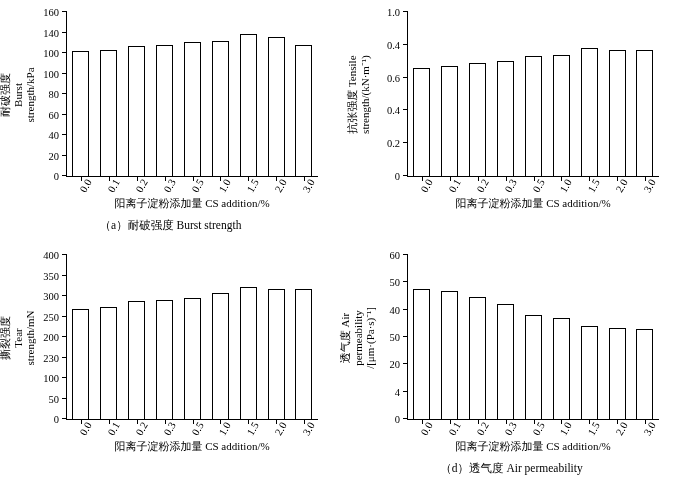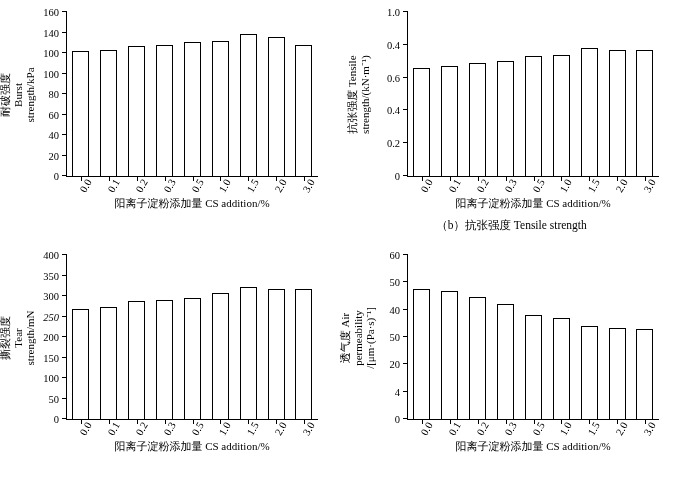--- a/index.html
+++ b/index.html
@@ -189,20 +189,21 @@
           <div class="xlabel-txt" style="left: 61.1111%;">1.0</div>
           <div class="xtick" style="left: 72.2222%;"></div>
           <div class="xlabel-txt" style="left: 72.2222%;">1.5</div>
           <div class="xtick" style="left: 83.3333%;"></div>
           <div class="xlabel-txt" style="left: 83.3333%;">2.0</div>
           <div class="xtick" style="left: 94.4444%;"></div>
           <div class="xlabel-txt" style="left: 94.4444%;">3.0</div>
         </div>
       <div class="axis-title-x">阳离子淀粉添加量 CS addition/%</div>
     </div>
+    <div class="caption">（a）耐破强度 Burst strength</div>
   </div>
 
   <div class="panel" id="panel-b">
     <div class="plot-wrap">
       <div class="axis-title-y two-line">
         <span>抗张强度 Tensile strength/(kN·m⁻¹)</span>
       </div>
       <div class="axes">
         <div class="bars">
             <div class="bar" style="height: 66%;"></div>
@@ -241,21 +242,20 @@
           <div class="xlabel-txt" style="left: 61.1111%;">1.0</div>
           <div class="xtick" style="left: 72.2222%;"></div>
           <div class="xlabel-txt" style="left: 72.2222%;">1.5</div>
           <div class="xtick" style="left: 83.3333%;"></div>
           <div class="xlabel-txt" style="left: 83.3333%;">2.0</div>
           <div class="xtick" style="left: 94.4444%;"></div>
           <div class="xlabel-txt" style="left: 94.4444%;">3.0</div>
         </div>
       <div class="axis-title-x">阳离子淀粉添加量 CS addition/%</div>
     </div>
-    <div class="caption">（b）抗张强度 Tensile strength</div>
   </div>
 
   <div class="panel" id="panel-c">
     <div class="plot-wrap">
       <div class="axis-title-y two-line">
         <span>撕裂强度 Tear strength/mN</span>
       </div>
       <div class="axes">
         <div class="bars">
             <div class="bar" style="height: 67%;"></div>
@@ -268,25 +268,25 @@
             <div class="bar" style="height: 79%;"></div>
             <div class="bar" style="height: 79%;"></div>
           </div>
       <div class="ytick" style="bottom: 0%;"></div>
           <div class="ylabel-txt" style="bottom: calc(0% + 0px); transform: translateY(50%);">0</div>
           <div class="ytick" style="bottom: 12.5%;"></div>
           <div class="ylabel-txt" style="bottom: calc(12.5% + 0px); transform: translateY(50%);">50</div>
           <div class="ytick" style="bottom: 25%;"></div>
           <div class="ylabel-txt" style="bottom: calc(25% + 0px); transform: translateY(50%);">100</div>
           <div class="ytick" style="bottom: 37.5%;"></div>
-          <div class="ylabel-txt" style="bottom: calc(37.5% + 0px); transform: translateY(50%);">150</div>
+          <div class="ylabel-txt" style="bottom: calc(37.5% + 0px); transform: translateY(50%);">230</div>
           <div class="ytick" style="bottom: 50%;"></div>
           <div class="ylabel-txt" style="bottom: calc(50% + 0px); transform: translateY(50%);">200</div>
           <div class="ytick" style="bottom: 62.5%;"></div>
-          <div class="ylabel-txt" style="bottom: calc(62.5% + 0px); transform: translateY(50%); font-style: italic;">250</div>
+          <div class="ylabel-txt" style="bottom: calc(62.5% + 0px); transform: translateY(50%);">250</div>
           <div class="ytick" style="bottom: 75%;"></div>
           <div class="ylabel-txt" style="bottom: calc(75% + 0px); transform: translateY(50%);">300</div>
           <div class="ytick" style="bottom: 87.5%;"></div>
           <div class="ylabel-txt" style="bottom: calc(87.5% + 0px); transform: translateY(50%);">350</div>
           <div class="ytick" style="bottom: 100%;"></div>
           <div class="ylabel-txt" style="bottom: calc(100% + 0px); transform: translateY(50%);">400</div>
           <div class="xtick" style="left: 5.55556%;"></div>
           <div class="xlabel-txt" style="left: 5.55556%;">0.0</div>
           <div class="xtick" style="left: 16.6667%;"></div>
           <div class="xlabel-txt" style="left: 16.6667%;">0.1</div>
@@ -354,15 +354,16 @@
           <div class="xlabel-txt" style="left: 61.1111%;">1.0</div>
           <div class="xtick" style="left: 72.2222%;"></div>
           <div class="xlabel-txt" style="left: 72.2222%;">1.5</div>
           <div class="xtick" style="left: 83.3333%;"></div>
           <div class="xlabel-txt" style="left: 83.3333%;">2.0</div>
           <div class="xtick" style="left: 94.4444%;"></div>
           <div class="xlabel-txt" style="left: 94.4444%;">3.0</div>
         </div>
       <div class="axis-title-x">阳离子淀粉添加量 CS addition/%</div>
     </div>
+    <div class="caption">（d）透气度 Air permeability</div>
   </div>
 
 </div>
 
 </body></html>

